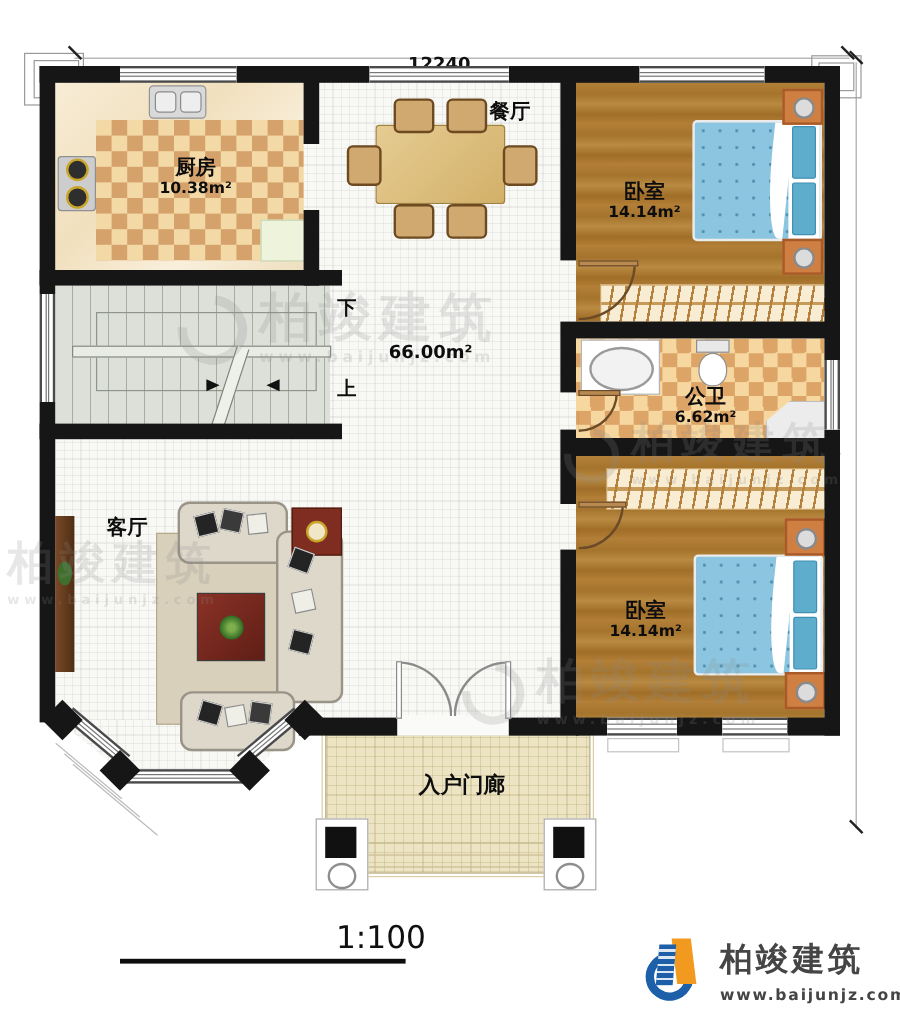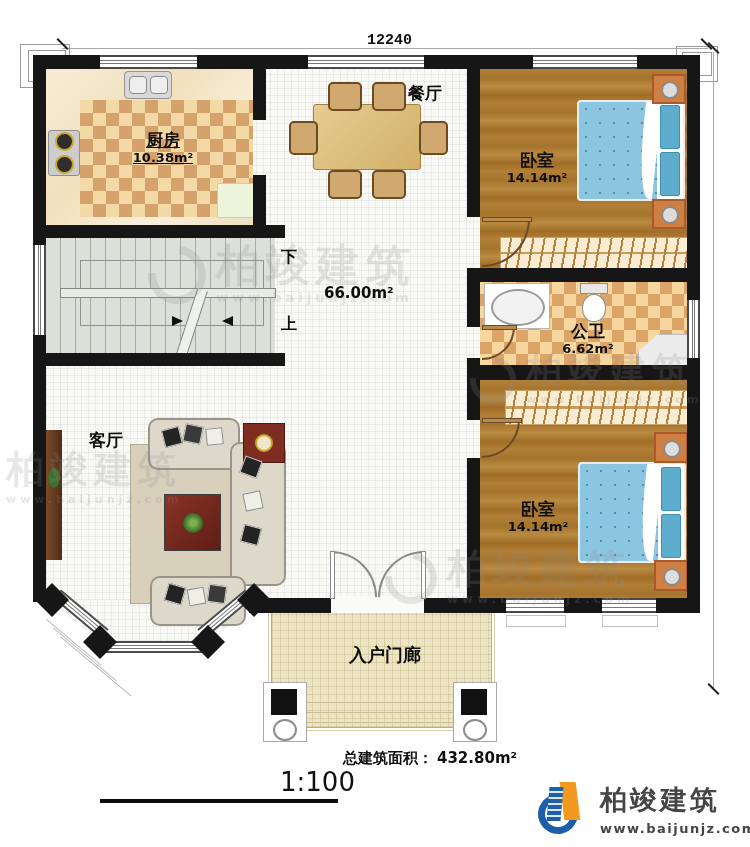--- a/index.html
+++ b/index.html
@@ -69,21 +69,21 @@
   .logo-web{font-size:13px;font-weight:700;color:#454545;letter-spacing:1.5px;}
 </style>
 </head>
 <body>
 
 <div class="page">
 
   <div class="dimline" style="left:62px;top:48px;width:646px;height:1px;"></div>
   <div class="tick" style="left:55px;top:43px;"></div>
   <div class="tick" style="left:699px;top:43px;"></div>
-  <div class="dim" style="left:340px;top:32px;width:72px;text-align:right;font-family:Liberation Mono, monospace;">12240</div>
+  <div class="dim" style="left:340px;top:44px;width:72px;text-align:left;">12240</div>
   <div class="dimline" style="left:713px;top:52px;width:1px;height:638px;"></div>
   <div class="tick" style="left:706px;top:47px;"></div>
   <div class="tick" style="left:706px;top:688px;"></div>
   <div class="dim" style="left:686px;top:355px;height:70px;writing-mode:vertical-rl;transform:rotate(180deg);">11720</div>
   <div class="corner" style="left:20px;top:44px;width:48px;height:42px;"></div>
   <div class="corner" style="left:28px;top:50px;width:36px;height:30px;"></div>
   <div class="corner" style="left:676px;top:46px;width:40px;height:34px;"></div>
   <div class="corner" style="left:682px;top:52px;width:28px;height:22px;"></div>
 
   <div class="tile" style="left:46px;top:68px;width:641px;height:532px;"></div>
@@ -241,21 +241,21 @@
     <span style="width:14px;height:14px;border-radius:50%;border:2px solid #c9a62a;background:#efe7c8;"></span>
   </div>
 
   <div class="abs" style="left:263px;top:682px;width:42px;height:58px;background:#fff;border:1px solid #a9a9a9;z-index:34;"></div>
   <div class="abs" style="left:271px;top:689px;width:26px;height:26px;background:#111;z-index:35;"></div>
   <div class="abs" style="left:273px;top:719px;width:20px;height:18px;border:2px solid #8e8e8e;border-radius:50%;background:#fff;z-index:35;"></div>
   <div class="abs" style="left:453px;top:682px;width:42px;height:58px;background:#fff;border:1px solid #a9a9a9;z-index:34;"></div>
   <div class="abs" style="left:461px;top:689px;width:26px;height:26px;background:#111;z-index:35;"></div>
   <div class="abs" style="left:463px;top:719px;width:20px;height:18px;border:2px solid #8e8e8e;border-radius:50%;background:#fff;z-index:35;"></div>
 
-  <div class="rlabel" style="left:118px;top:130px;width:90px;text-decoration:underline;">
+  <div class="rlabel" style="left:118px;top:130px;width:90px;">
     <span>厨房</span>
     <span class="area">10.38m²</span>
   </div>
   <div class="rlabel" style="left:403px;top:83px;width:44px;">
     <span>餐厅</span>
   </div>
   <div class="rlabel" style="left:492px;top:150px;width:90px;">
     <span>卧室</span>
     <span class="area">14.14m²</span>
   </div>
@@ -299,24 +299,20 @@
     <span class="ring" style="width:38px;height:38px;border-width:7px;"></span>
     <span>
       <span class="wtxt" style="font-size:40px;">柏竣建筑</span><br>
       <span class="wsub" style="font-size:12px;">www.baijunjz.com</span>
     </span>
   </div>
 
   <div class="tblock" style="left:280px;top:767px;font-size:26px;font-weight:400;">1:100</div>
   <div class="tblock" style="left:100px;top:799px;width:238px;height:4px;background:#0d0d0d;"></div>
   <div class="tblock" style="left:343px;top:748px;">
-    <div class="stats-row">
-      <span>总建筑面积：</span>
-      <span>432.80m²</span>
-    </div>
   </div>
 
   <div class="tblock" style="left:538px;top:780px;width:54px;height:58px;">
     <span class="abs" style="left:0;top:14px;width:40px;height:40px;border:7px solid #1d5fa8;border-top-color:transparent;border-radius:50%;transform:rotate(35deg);box-sizing:border-box;"></span>
     <span class="abs" style="left:24px;top:2px;width:16px;height:38px;background:#f29a1f;transform:skewX(7deg);"></span>
     <span class="abs" style="left:10px;top:7px;width:14px;height:34px;background:#1d5fa8;transform:skewX(-5deg);background-image:repeating-linear-gradient(0deg,transparent 0 4px,rgba(255,255,255,.85) 4px 6px);"></span>
   </div>
   <div class="tblock" style="left:600px;top:786px;">
     <span class="logo-cn">柏竣建筑</span>
   </div>

